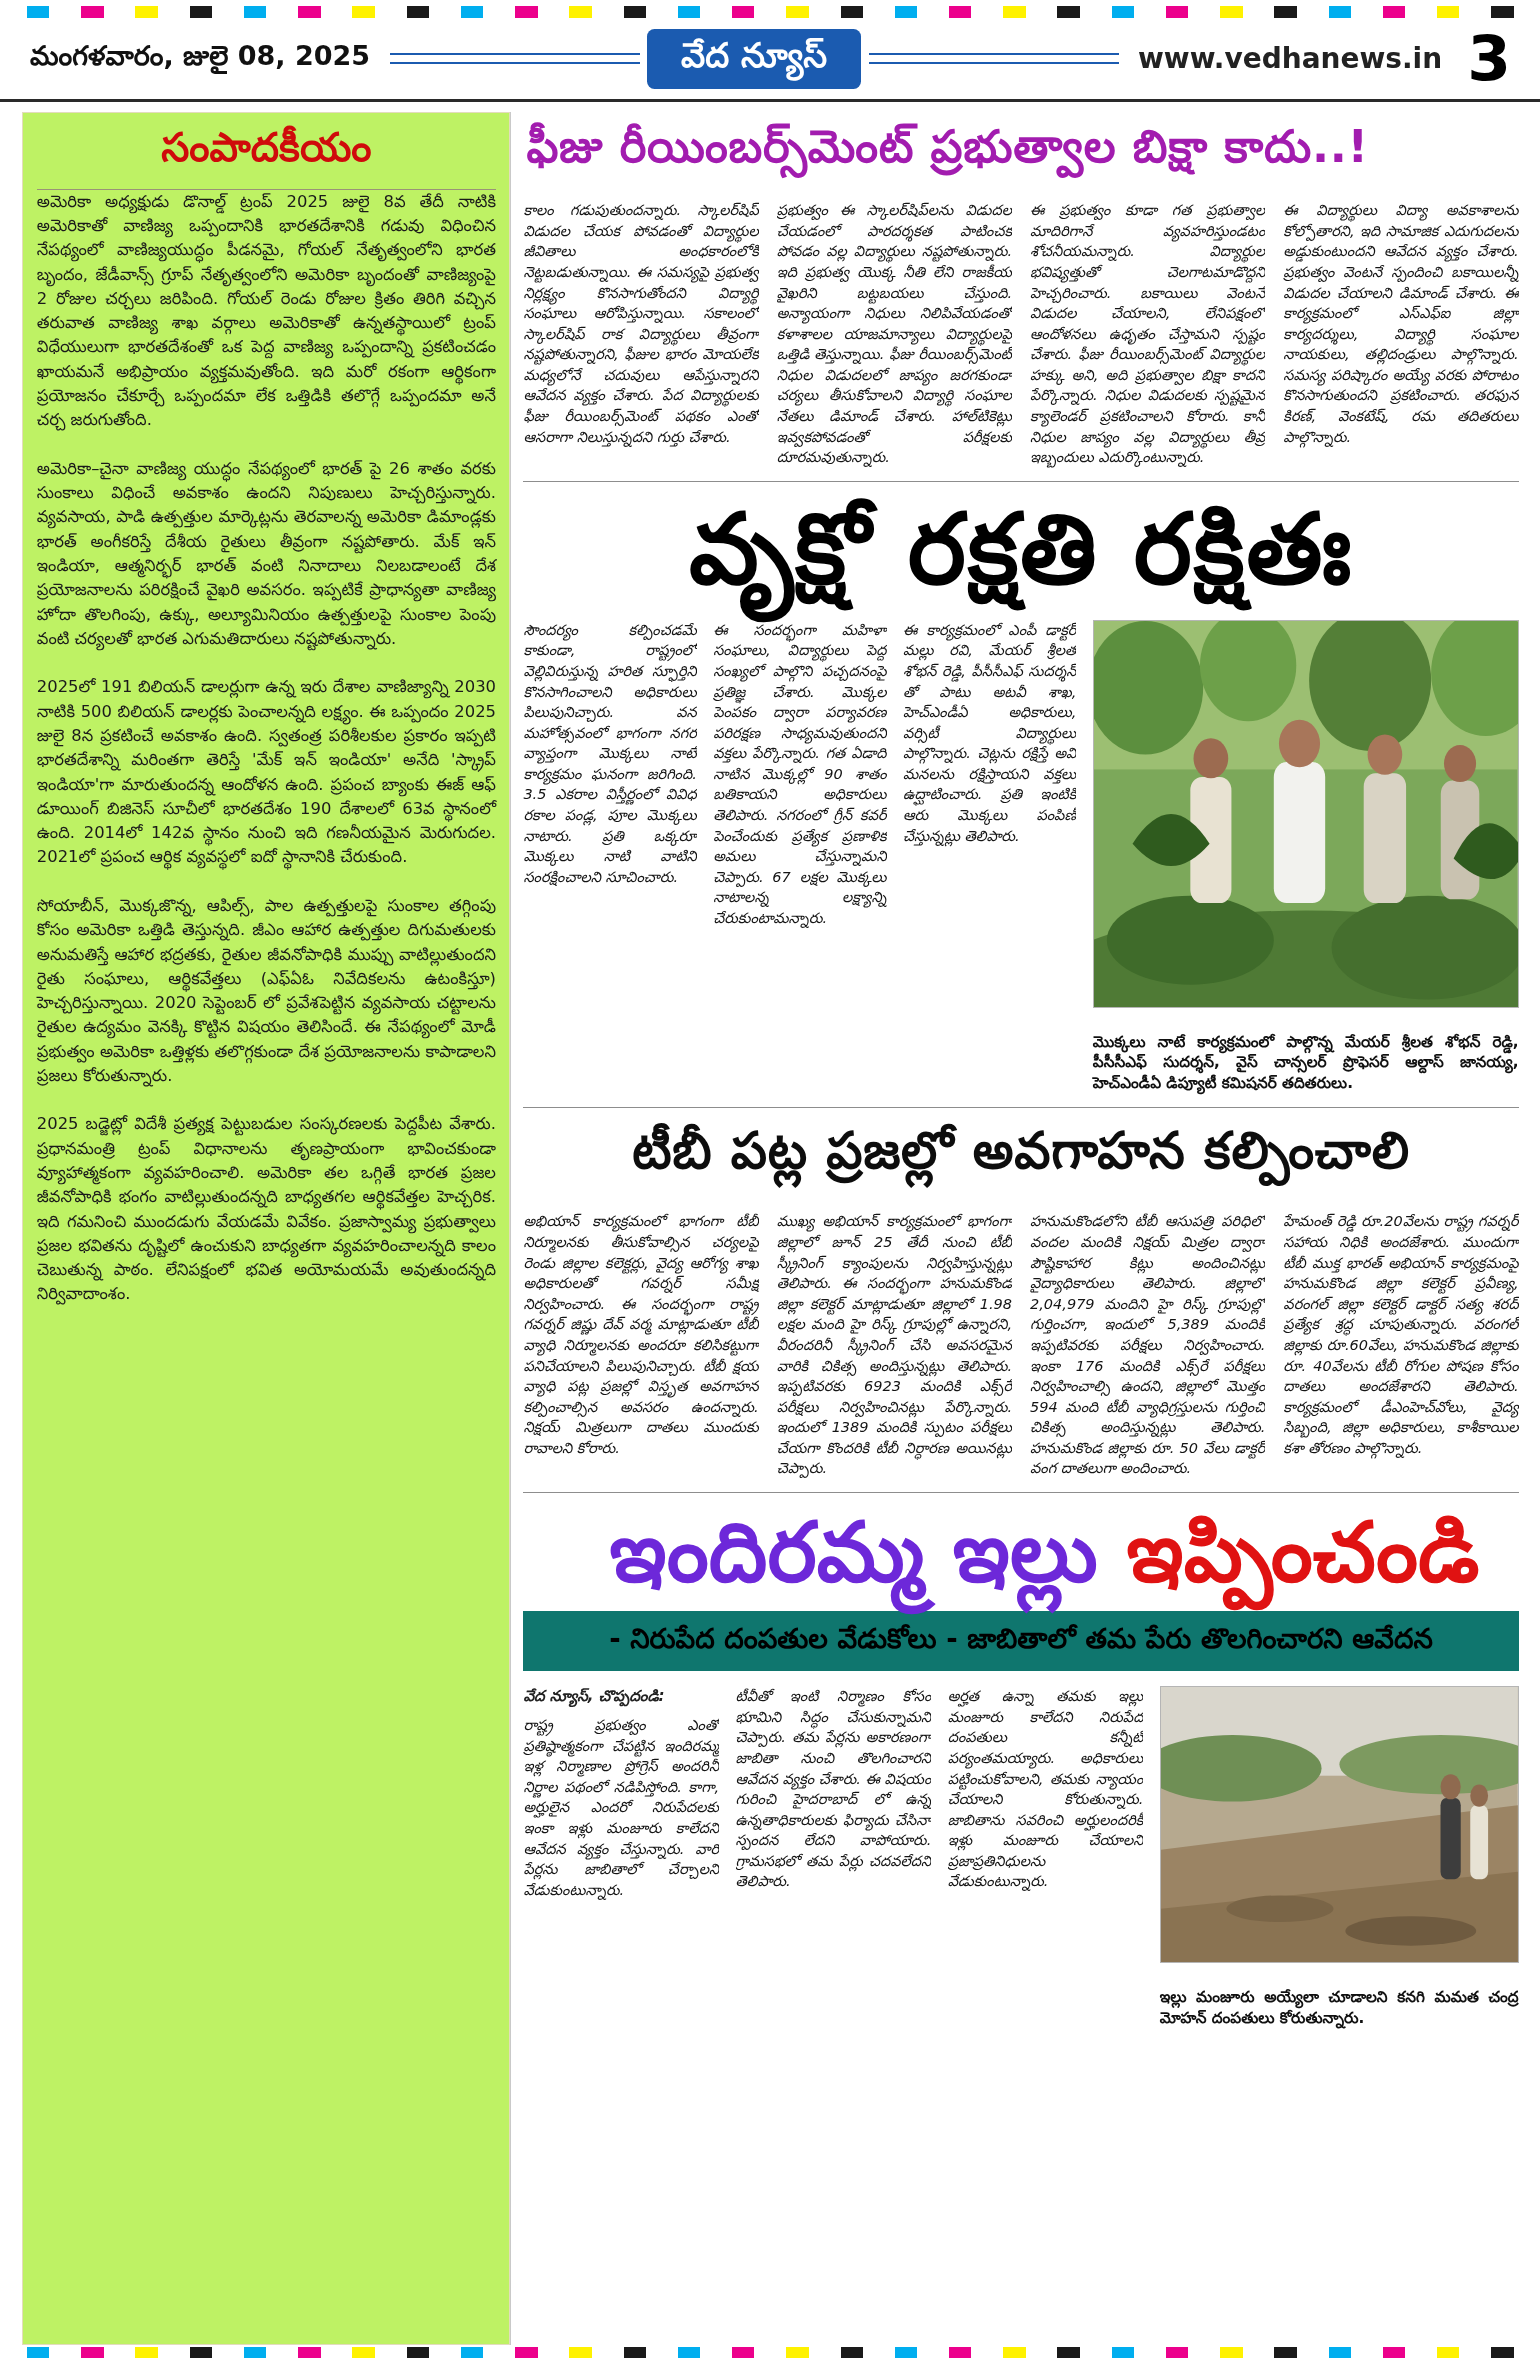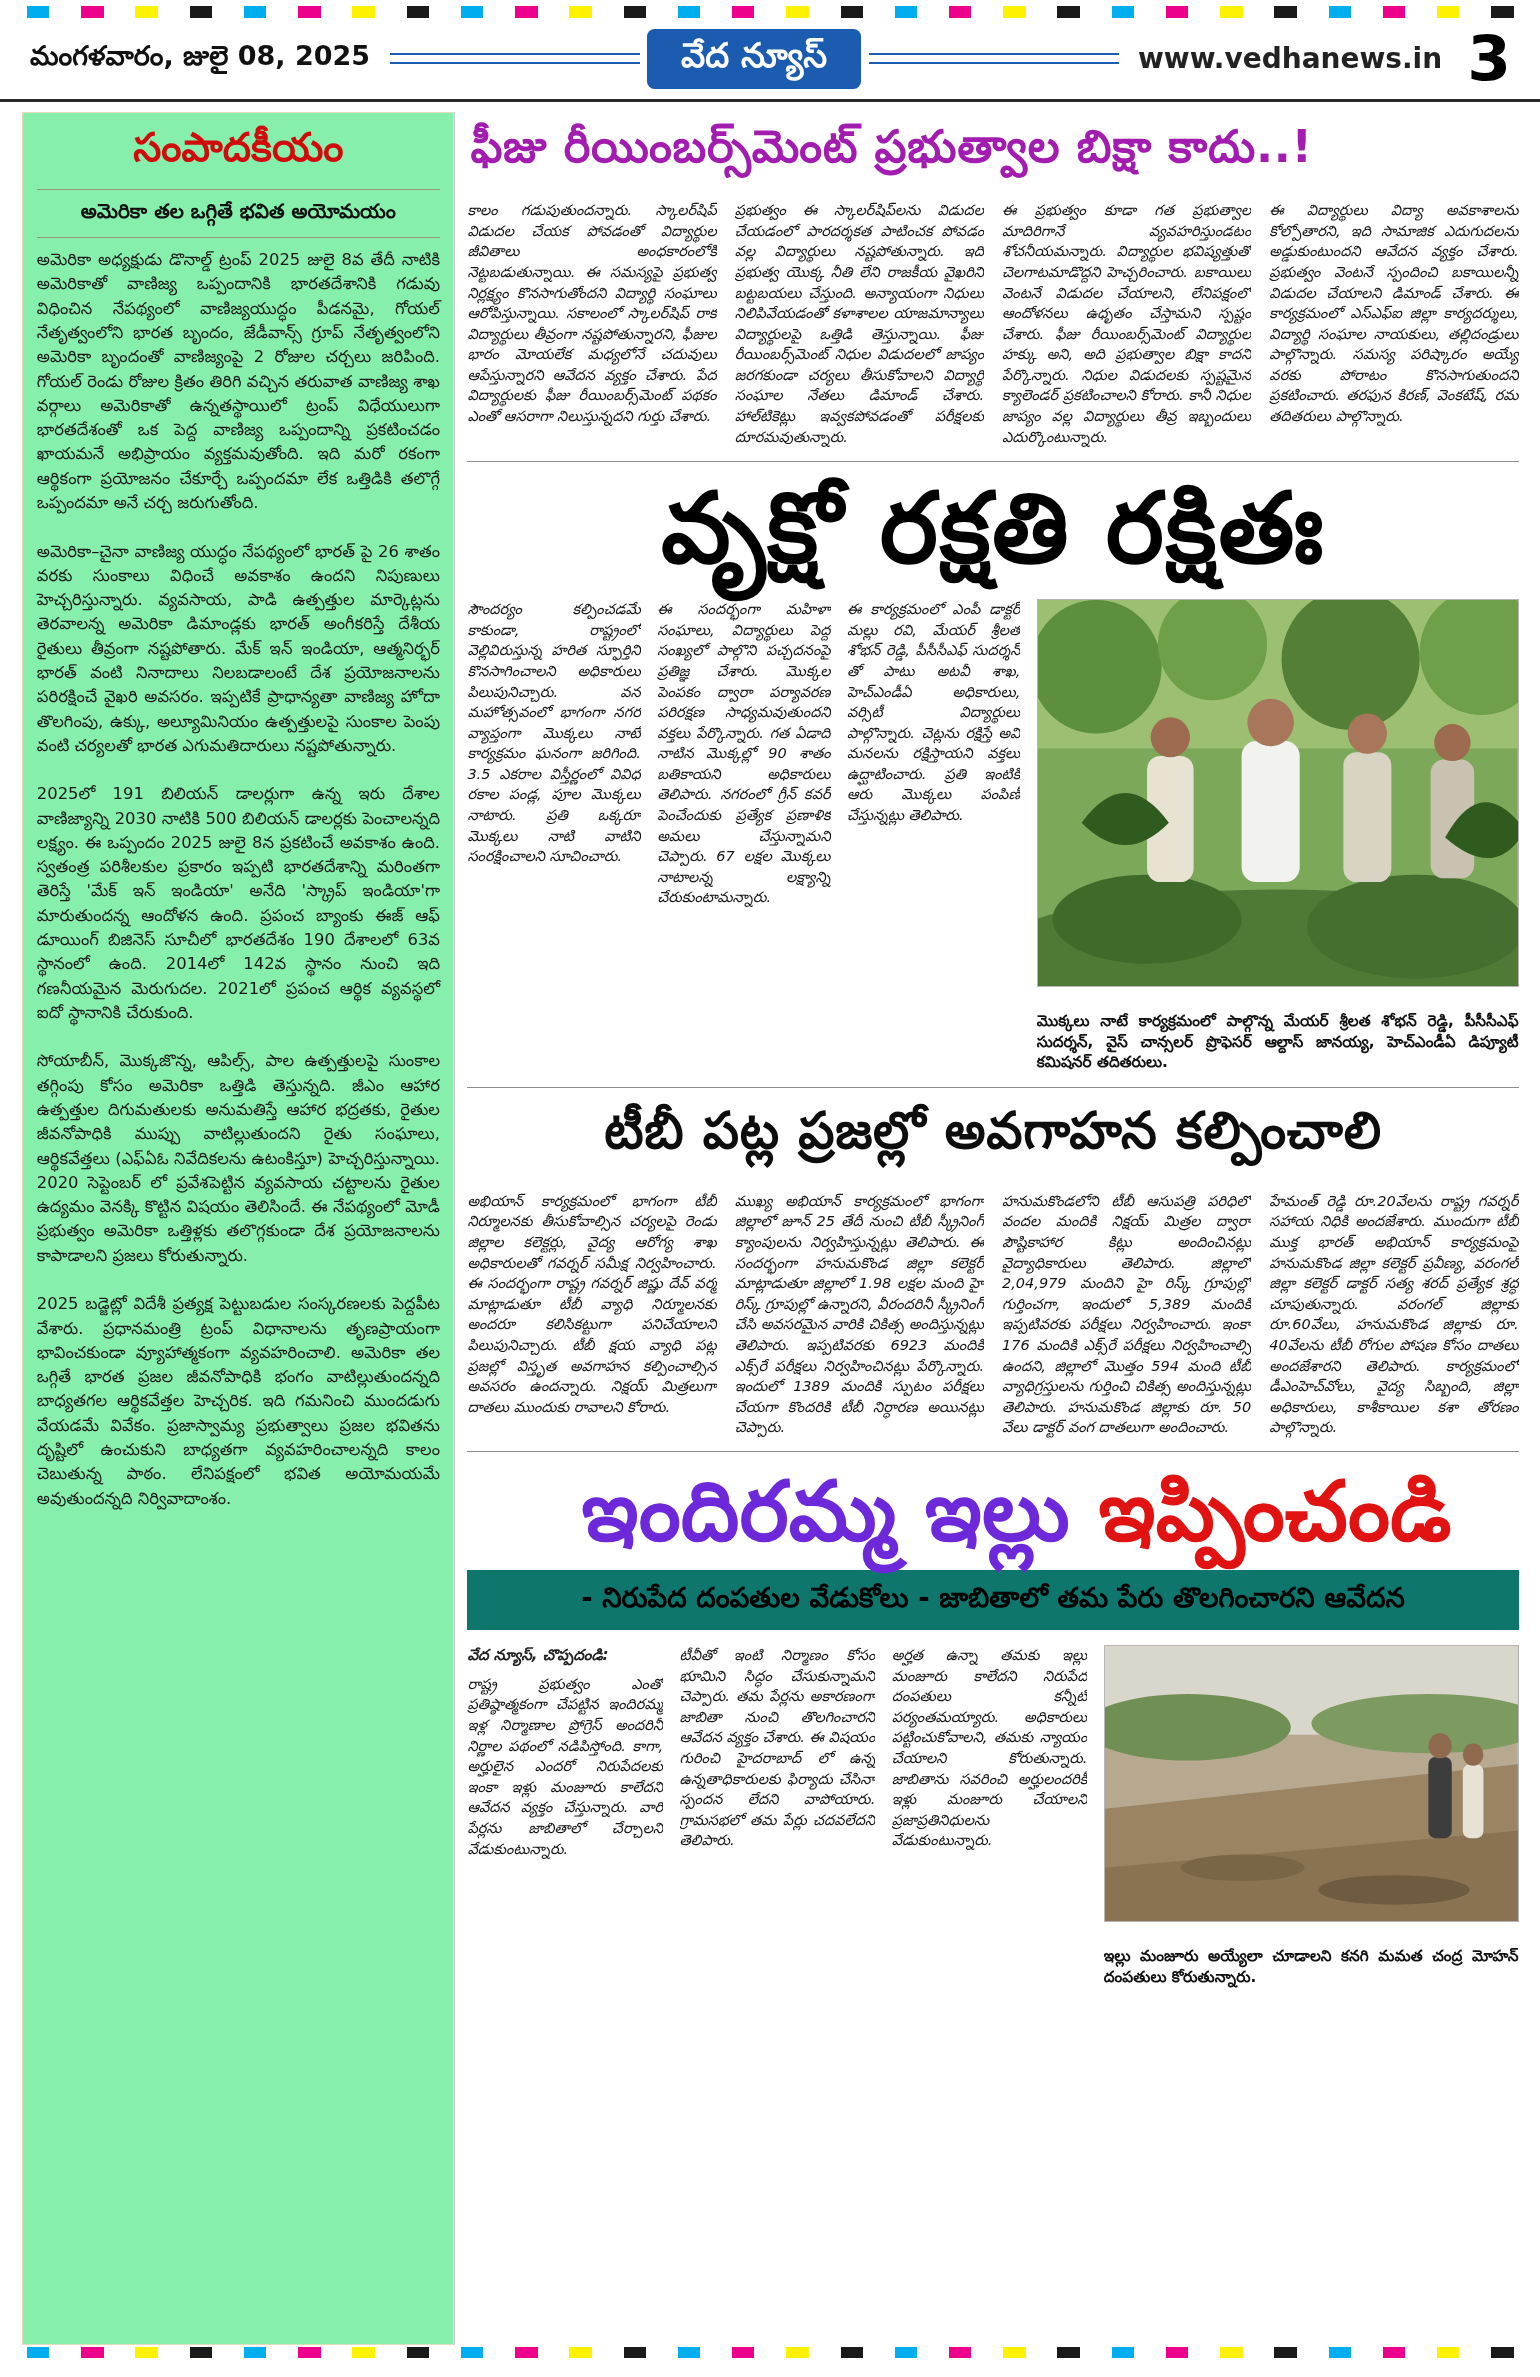--- a/index.html
+++ b/index.html
@@ -22,21 +22,21 @@
   .m-rule { flex: 1; height: 10.4px; border-top: 2.2px solid #1b5bb0; border-bottom: 2.2px solid #1b5bb0; }
   .m-logo { background: #1b5bb0; color: #fff; font-size: 34px; font-weight: bold;
     padding: 6px 34px; border-radius: 7.5px; margin: 0 7.5px; white-space: nowrap; }
   .m-site { font-size: 28px; font-weight: bold; color: #222; white-space: nowrap; }
   .m-pageno { font-size: 63px; font-weight: bold; color: #000; margin-left: 25px; line-height: 1; }
 
   
   .content { display: flex; padding: 10.4px 22.4px 0 22.4px; height: 2243px; overflow: hidden; }
 
   
-  .editorial { width: 432px; background: #86efac; padding: 10.4px 13.4px; height: 100%;
+  .editorial { width: 488px; background: #bef264; padding: 10.4px 13.4px; height: 100%;
     overflow: hidden; border: 0.7px solid #e3dcbd; }
   .ed-title { color: #cf0b0b; font-size: 40px; font-weight: bold; text-align: center;
     padding-bottom: 9px; border-bottom: 1.5px solid #9a9377; }
   .ed-sub { font-size: 20px; font-weight: bold; text-align: center; color: #111;
     padding: 9px 0; border-bottom: 0.7px solid #9a9377; margin-bottom: 10.4px; }
   .ed-body { font-size: 16.4px; line-height: 1.48; text-align: justify; color: #1a1a1a;
     white-space: pre-line; }
 
   
   .main { flex: 1; border-left: 0.7px solid #c9c9c9; padding-left: 12px; overflow: hidden; }
@@ -126,21 +126,20 @@
       <div class="m-rule"></div>
     </div>
     <div class="m-site">www.vedhanews.in</div>
     <div class="m-pageno">3</div>
   </header>
 
   <div class="content">
 
     <aside class="editorial">
       <div class="ed-title">సంపాదకీయం</div>
-      <div class="ed-sub">అమెరికా తల ఒగ్గితే భవిత అయోమయం</div>
       <div class="ed-body">అమెరికా అధ్యక్షుడు డొనాల్డ్ ట్రంప్ 2025 జులై 8వ తేదీ నాటికి అమెరికాతో వాణిజ్య ఒప్పందానికి భారతదేశానికి గడువు విధించిన నేపథ్యంలో వాణిజ్యయుద్ధం పీడనమై, గోయల్ నేతృత్వంలోని భారత బృందం, జేడీవాన్స్ గ్రూప్ నేతృత్వంలోని అమెరికా బృందంతో వాణిజ్యంపై 2 రోజుల చర్చలు జరిపింది. గోయల్ రెండు రోజుల క్రితం తిరిగి వచ్చిన తరువాత వాణిజ్య శాఖ వర్గాలు అమెరికాతో ఉన్నతస్థాయిలో ట్రంప్ విధేయులుగా భారతదేశంతో ఒక పెద్ద వాణిజ్య ఒప్పందాన్ని ప్రకటించడం ఖాయమనే అభిప్రాయం వ్యక్తమవుతోంది. ఇది మరో రకంగా ఆర్థికంగా ప్రయోజనం చేకూర్చే ఒప్పందమా లేక ఒత్తిడికి తలొగ్గే ఒప్పందమా అనే చర్చ జరుగుతోంది.
 
 అమెరికా–చైనా వాణిజ్య యుద్ధం నేపథ్యంలో భారత్ పై 26 శాతం వరకు సుంకాలు విధించే అవకాశం ఉందని నిపుణులు హెచ్చరిస్తున్నారు. వ్యవసాయ, పాడి ఉత్పత్తుల మార్కెట్లను తెరవాలన్న అమెరికా డిమాండ్లకు భారత్ అంగీకరిస్తే దేశీయ రైతులు తీవ్రంగా నష్టపోతారు. మేక్ ఇన్ ఇండియా, ఆత్మనిర్భర్ భారత్ వంటి నినాదాలు నిలబడాలంటే దేశ ప్రయోజనాలను పరిరక్షించే వైఖరి అవసరం. ఇప్పటికే ప్రాధాన్యతా వాణిజ్య హోదా తొలగింపు, ఉక్కు, అల్యూమినియం ఉత్పత్తులపై సుంకాల పెంపు వంటి చర్యలతో భారత ఎగుమతిదారులు నష్టపోతున్నారు.
 
 2025లో 191 బిలియన్ డాలర్లుగా ఉన్న ఇరు దేశాల వాణిజ్యాన్ని 2030 నాటికి 500 బిలియన్ డాలర్లకు పెంచాలన్నది లక్ష్యం. ఈ ఒప్పందం 2025 జులై 8న ప్రకటించే అవకాశం ఉంది. స్వతంత్ర పరిశీలకుల ప్రకారం ఇప్పటి భారతదేశాన్ని మరింతగా తెరిస్తే 'మేక్ ఇన్ ఇండియా' అనేది 'స్క్రాప్ ఇండియా'గా మారుతుందన్న ఆందోళన ఉంది. ప్రపంచ బ్యాంకు ఈజ్ ఆఫ్ డూయింగ్ బిజినెస్ సూచీలో భారతదేశం 190 దేశాలలో 63వ స్థానంలో ఉంది. 2014లో 142వ స్థానం నుంచి ఇది గణనీయమైన మెరుగుదల. 2021లో ప్రపంచ ఆర్థిక వ్యవస్థలో ఐదో స్థానానికి చేరుకుంది.
 
 సోయాబీన్, మొక్కజొన్న, ఆపిల్స్, పాల ఉత్పత్తులపై సుంకాల తగ్గింపు కోసం అమెరికా ఒత్తిడి తెస్తున్నది. జీఎం ఆహార ఉత్పత్తుల దిగుమతులకు అనుమతిస్తే ఆహార భద్రతకు, రైతుల జీవనోపాధికి ముప్పు వాటిల్లుతుందని రైతు సంఘాలు, ఆర్థికవేత్తలు (ఎఫ్ఏఓ నివేదికలను ఉటంకిస్తూ) హెచ్చరిస్తున్నాయి. 2020 సెప్టెంబర్ లో ప్రవేశపెట్టిన వ్యవసాయ చట్టాలను రైతుల ఉద్యమం వెనక్కి కొట్టిన విషయం తెలిసిందే. ఈ నేపథ్యంలో మోడీ ప్రభుత్వం అమెరికా ఒత్తిళ్లకు తలొగ్గకుండా దేశ ప్రయోజనాలను కాపాడాలని ప్రజలు కోరుతున్నారు.
 
 2025 బడ్జెట్లో విదేశీ ప్రత్యక్ష పెట్టుబడుల సంస్కరణలకు పెద్దపీట వేశారు. ప్రధానమంత్రి ట్రంప్ విధానాలను తృణప్రాయంగా భావించకుండా వ్యూహాత్మకంగా వ్యవహరించాలి. అమెరికా తల ఒగ్గితే భారత ప్రజల జీవనోపాధికి భంగం వాటిల్లుతుందన్నది బాధ్యతగల ఆర్థికవేత్తల హెచ్చరిక. ఇది గమనించి ముందడుగు వేయడమే వివేకం. ప్రజాస్వామ్య ప్రభుత్వాలు ప్రజల భవితను దృష్టిలో ఉంచుకుని బాధ్యతగా వ్యవహరించాలన్నది కాలం చెబుతున్న పాఠం. లేనిపక్షంలో భవిత అయోమయమే అవుతుందన్నది నిర్వివాదాంశం.</div>
     </aside>

